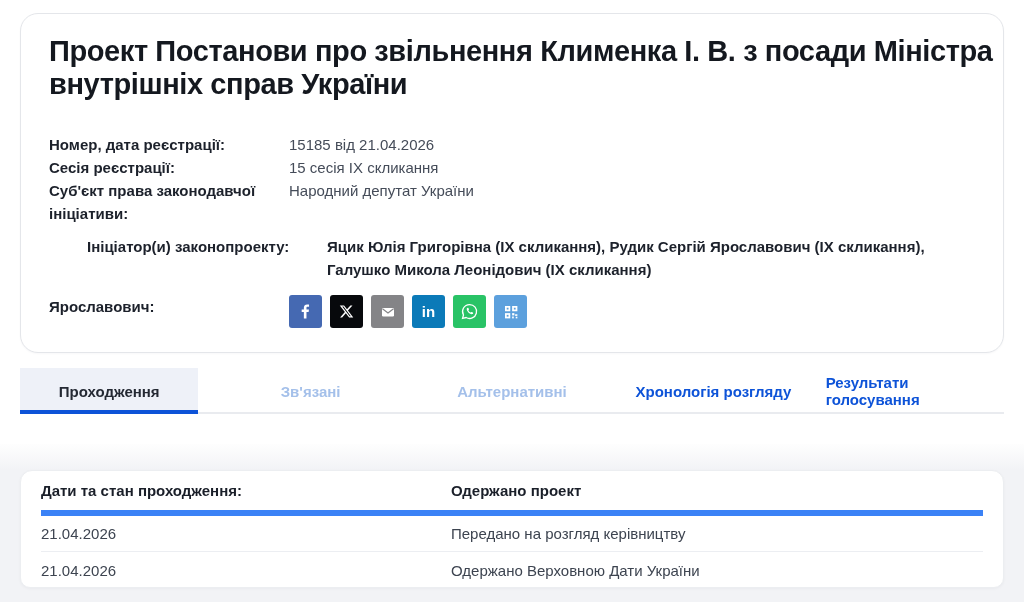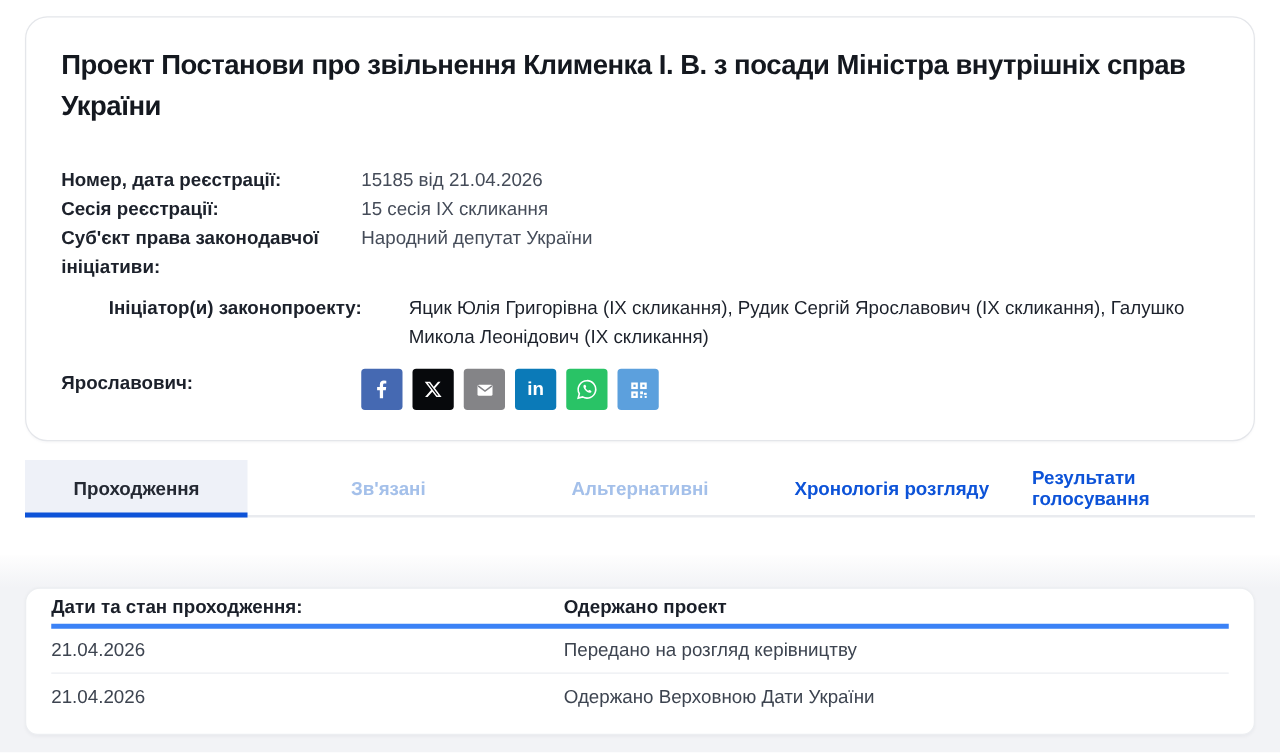--- a/index.html
+++ b/index.html
@@ -4,27 +4,27 @@
 <style>
   * { margin:0; padding:0; box-sizing:border-box; }
   html,body { width:1024px; height:602px; overflow:hidden; background:#ffffff;
     font-family:"Liberation Sans", sans-serif; color:#1a1f29; }
   .page { position:relative; width:1024px; height:602px; }
 
   
   .bill-card { position:absolute; left:20px; top:13px; width:984px; height:340px;
     background:#fff; border:1px solid #e4e6ea; border-radius:18px;
     padding:21px 28px; box-shadow:0 1px 2px rgba(20,30,60,.03); }
-  .bill-title { font-size:22px; line-height:33px; font-weight:700; color:#14181f;
+  .bill-title { font-size:29px; line-height:33px; font-weight:700; color:#14181f;
     letter-spacing:-0.4px; width:945px; }
   .info { margin-top:32px; }
   .info-row { display:flex; align-items:flex-start; line-height:23px; font-size:15px; }
   .info-label { width:240px; flex:0 0 240px; font-weight:700; color:#1c212b; padding-right:10px; }
   .info-value { flex:1; color:#454c59; }
-  .info-value.strong { font-weight:400; color:#1c212b; }
+  .info-value.strong { font-weight:700; color:#1c212b; }
   .share-row { margin-top:14px; }
   .share-buttons { display:flex; gap:8px; }
   .share-btn { width:33px; height:33px; border:none; border-radius:3px; cursor:pointer;
     display:flex; align-items:center; justify-content:center; color:#fff; padding:0; }
   .share-btn svg { display:block; }
   .share-btn .glyph { color:#fff; font-weight:700; font-size:17px; line-height:1; }
 
   
   .tabs { position:absolute; left:20px; top:368px; width:984px; height:46px; display:flex;gap:23px; }
   .tabs::after { content:""; position:absolute; left:0; right:0; bottom:0; height:2px;
@@ -37,21 +37,21 @@
   .tab.muted { color:#a4c0ea; font-weight:700; }
   .tab.link { color:#0d53d8; font-weight:700; }
 
   
   .lower { position:absolute; left:0; top:444px; width:1024px; height:158px;
     background:linear-gradient(to bottom, #fefefe 0px, #f2f3f6 26px); }
   .table-card { position:absolute; left:20px; top:26px; width:984px; height:118px;
     background:#fff; border:1px solid #eceef1; border-radius:12px 12px 10px 10px;
     padding:0 20px; box-shadow:0 1px 3px rgba(20,30,60,.04); overflow:hidden; }
   .t-row { display:flex; align-items:center; font-size:15px; }
-  .t-head { height:32px; border-bottom:4px solid #3b82f6; font-weight:700; color:#1a1f29; }
+  .t-head { height:45px; border-bottom:6px solid #3b82f6; font-weight:700; color:#1a1f29; }
   .t-data { height:36px; border-bottom:1px solid #eceef2; color:#3d4450; }
   .t-data:last-child { border-bottom:none; }
   .t-col1 { width:410px; flex:0 0 410px; }
   .t-col2 { flex:1; }
 </style>
 </head>
 <body>
 
 <div class="page">
 

